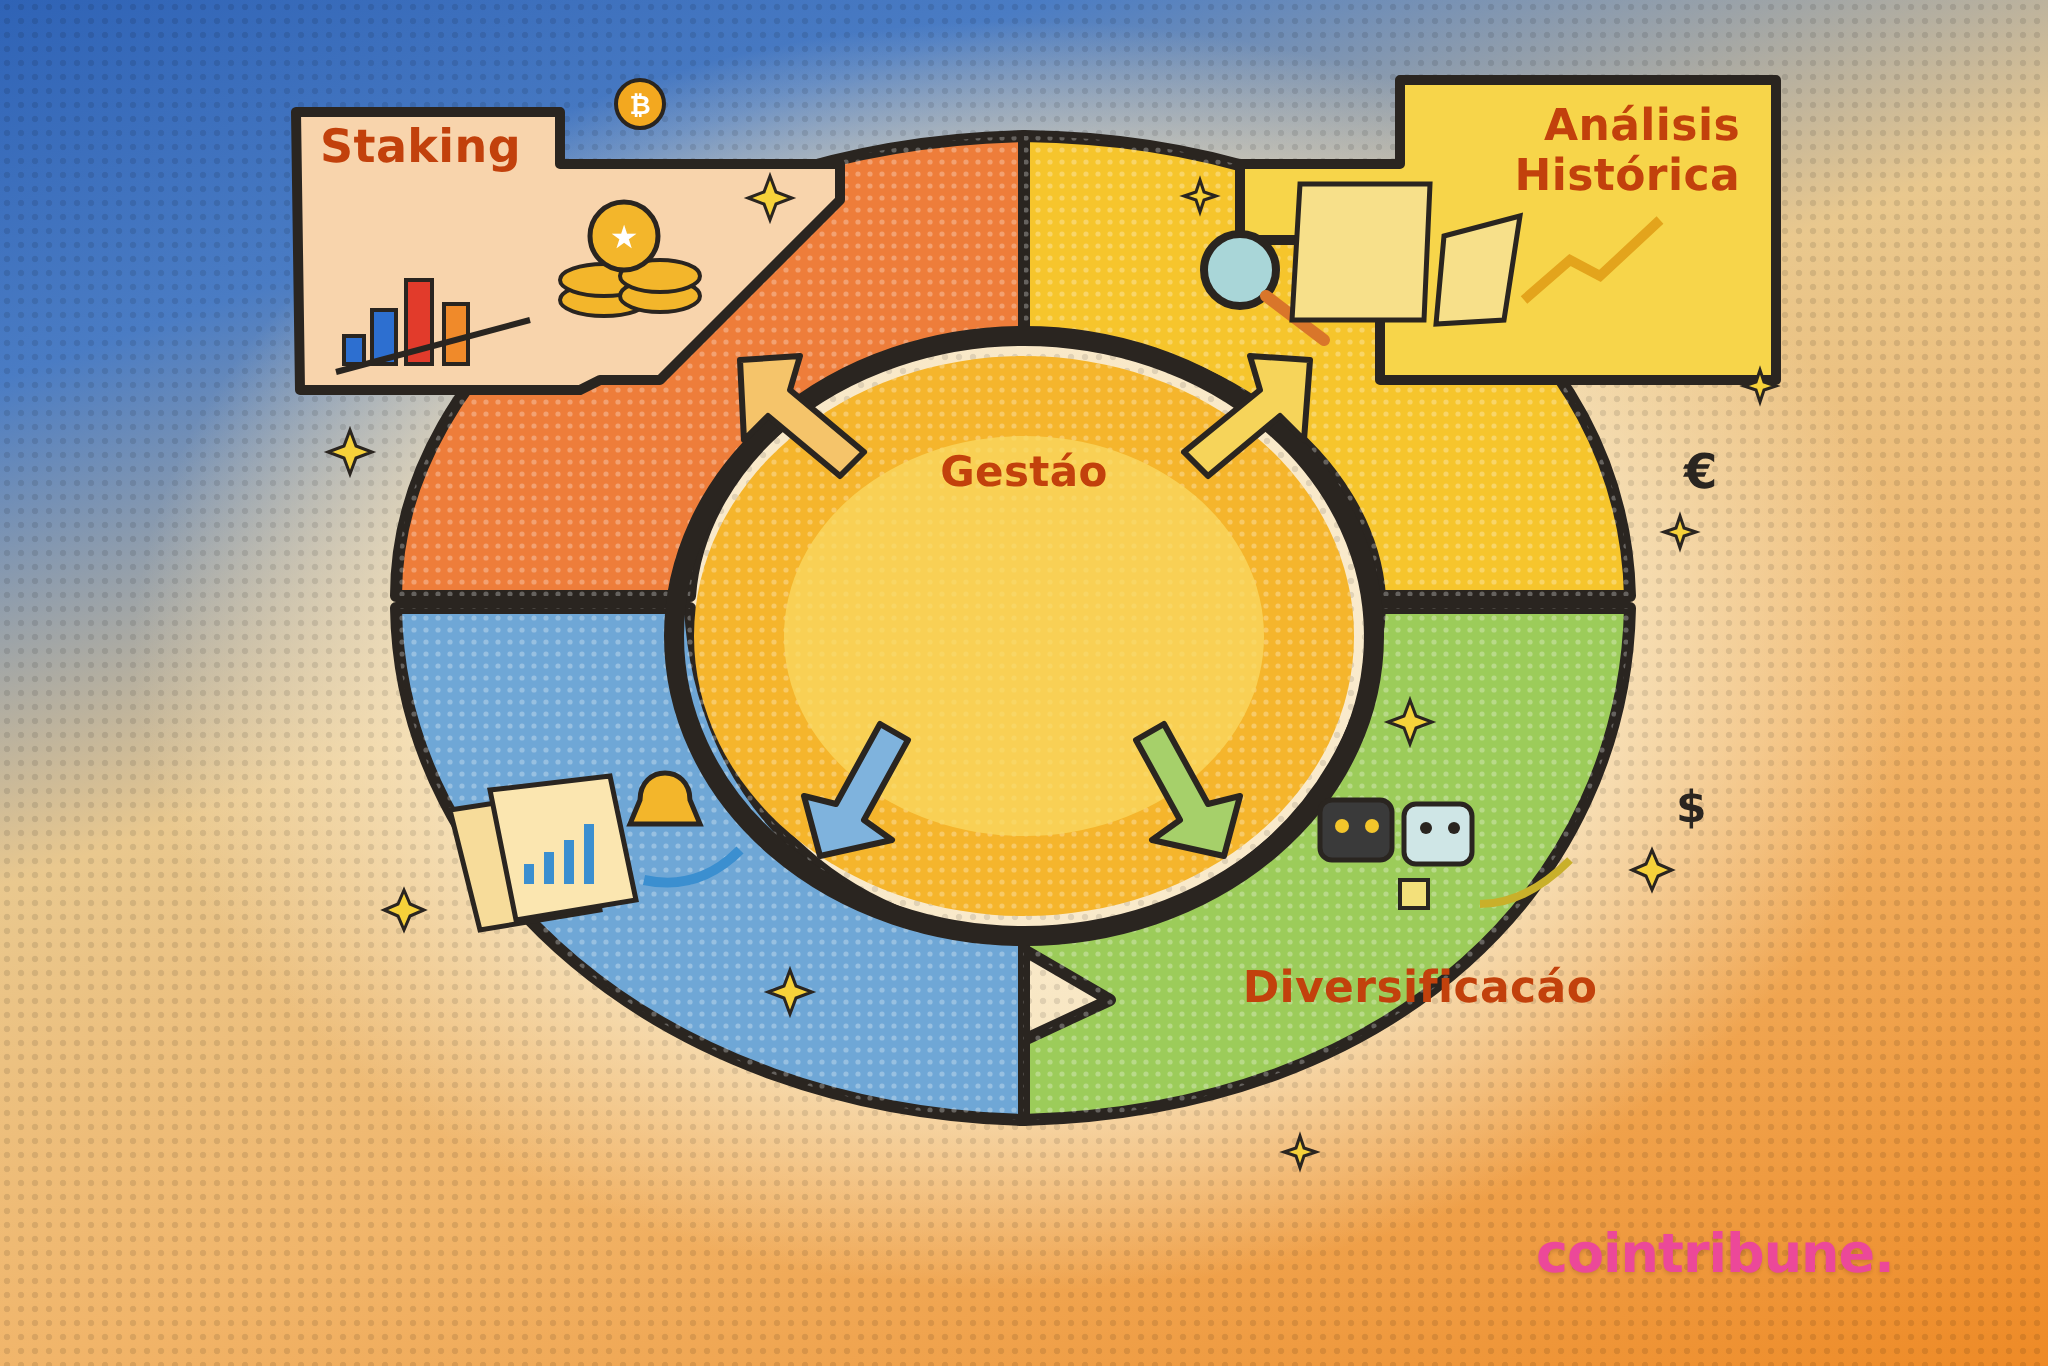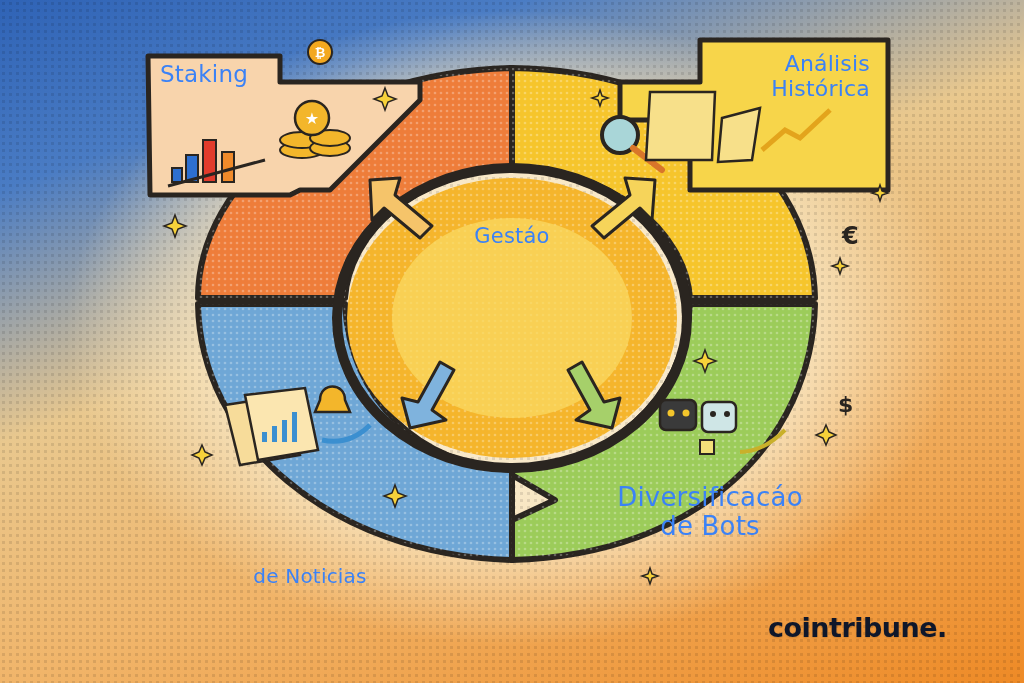--- a/index.html
+++ b/index.html
@@ -12,30 +12,30 @@
         linear-gradient(160deg, #2f63b6 0%, #4a7cc4 18%, #e9c88e 42%, #f1b56a 65%, #ee8a26 100%);
     }
     .dots {
       position: absolute; inset: 0;
       background-image: radial-gradient(rgba(0,0,0,0.10) 1.4px, transparent 1.8px);
       background-size: 7px 7px;
       pointer-events: none;
     }
     svg.diagram { position: absolute; left: 0; top: 0; }
     .label {
-      position: absolute; color: #3b82f6; font-weight: normal; text-align: center;
+      position: absolute; color: #c2410c; font-weight: bold; text-align: center;
       line-height: 1.12; letter-spacing: 0.2px;
     }
     .center-label { left: 412px; top: 224px; width: 200px; font-size: 21px; line-height: 1.22; }
     .staking-label { left: 160px; top: 62px; width: 130px; font-size: 23px; text-align: left; }
     .analisis-label { left: 700px; top: 52px; width: 170px; font-size: 22px; text-align: right; }
-    .bots-label { left: 610px; top: 483px; width: 200px; font-size: 26px; }
+    .bots-label { left: 610px; top: 483px; width: 200px; font-size: 22px; }
     .noticias-label { left: 210px; top: 565px; width: 200px; font-size: 20px; }
     .brand {
-      position: absolute; left: 768px; top: 612px; color: #0f172a; font-weight: bold;
+      position: absolute; left: 768px; top: 612px; color: #ec4899; font-weight: bold;
       font-size: 27px; letter-spacing: -0.5px; font-family: "DejaVu Sans", sans-serif;
       text-shadow: 0 1px 2px rgba(0,0,0,0.15);
     }
     .sym { position: absolute; font-weight: bold; color: #2a2520; }
   </style>
 </head>
 <body>
 
 <div class="bg"></div>
 <div class="dots"></div>
@@ -157,23 +157,21 @@
 
 <div class="label staking-label">Staking</div>
 
 <div class="label analisis-label">
   <div>Análisis</div>
   <div>Histórica</div>
 </div>
 
 <div class="label bots-label">
   <div>Diversificacáo</div>
-  <div>de Bots</div>
 </div>
 
 <div class="label noticias-label">
-  <div>de Noticias</div>
 </div>
 
 <div class="sym" style="left:842px;top:222px;font-size:24px;">€</div>
 <div class="sym" style="left:838px;top:392px;font-size:22px;">$</div>
 
 <div class="brand">cointribune.</div>
 
 </body></html>

